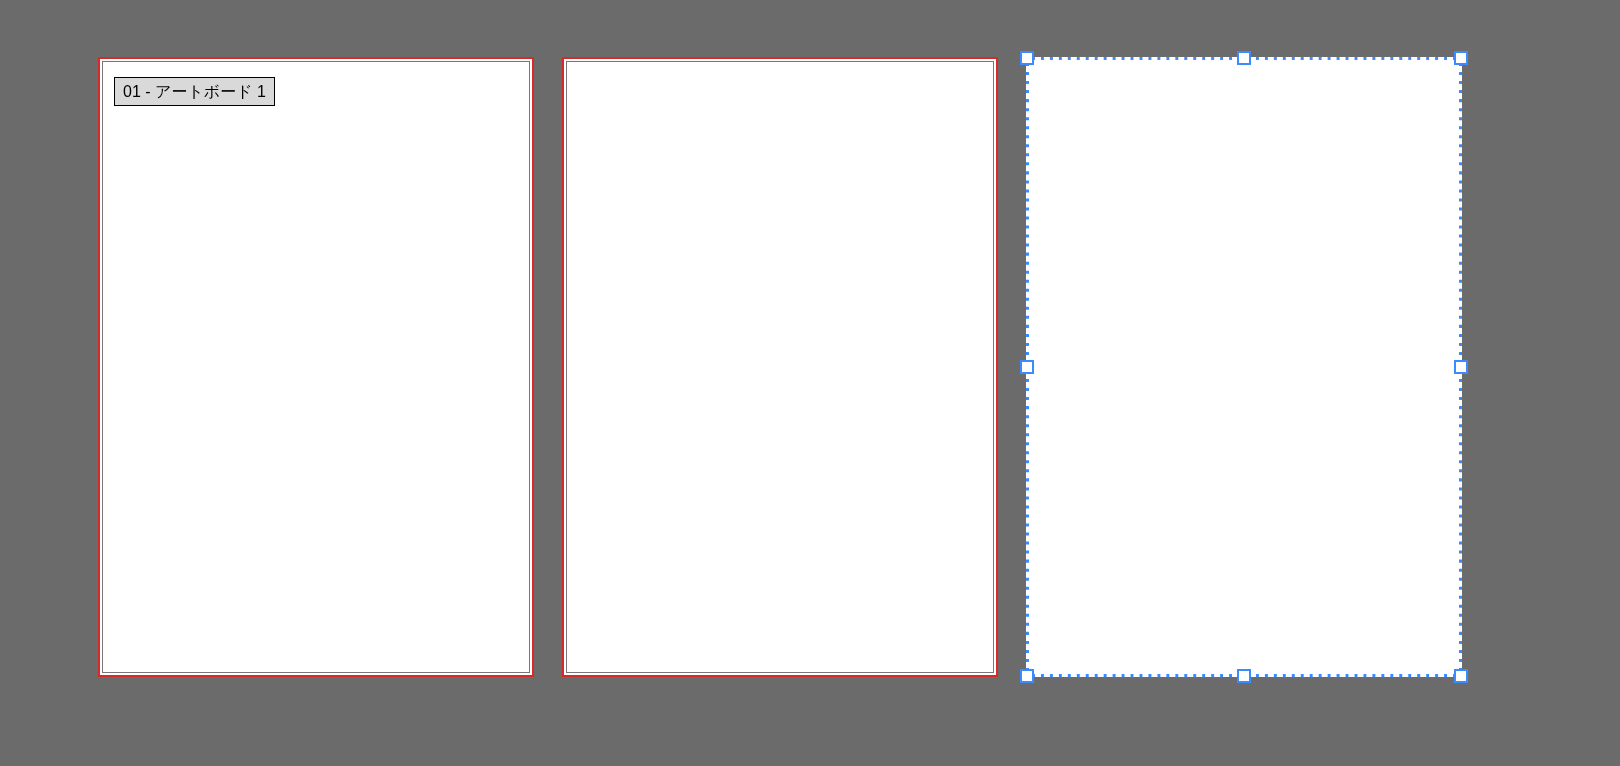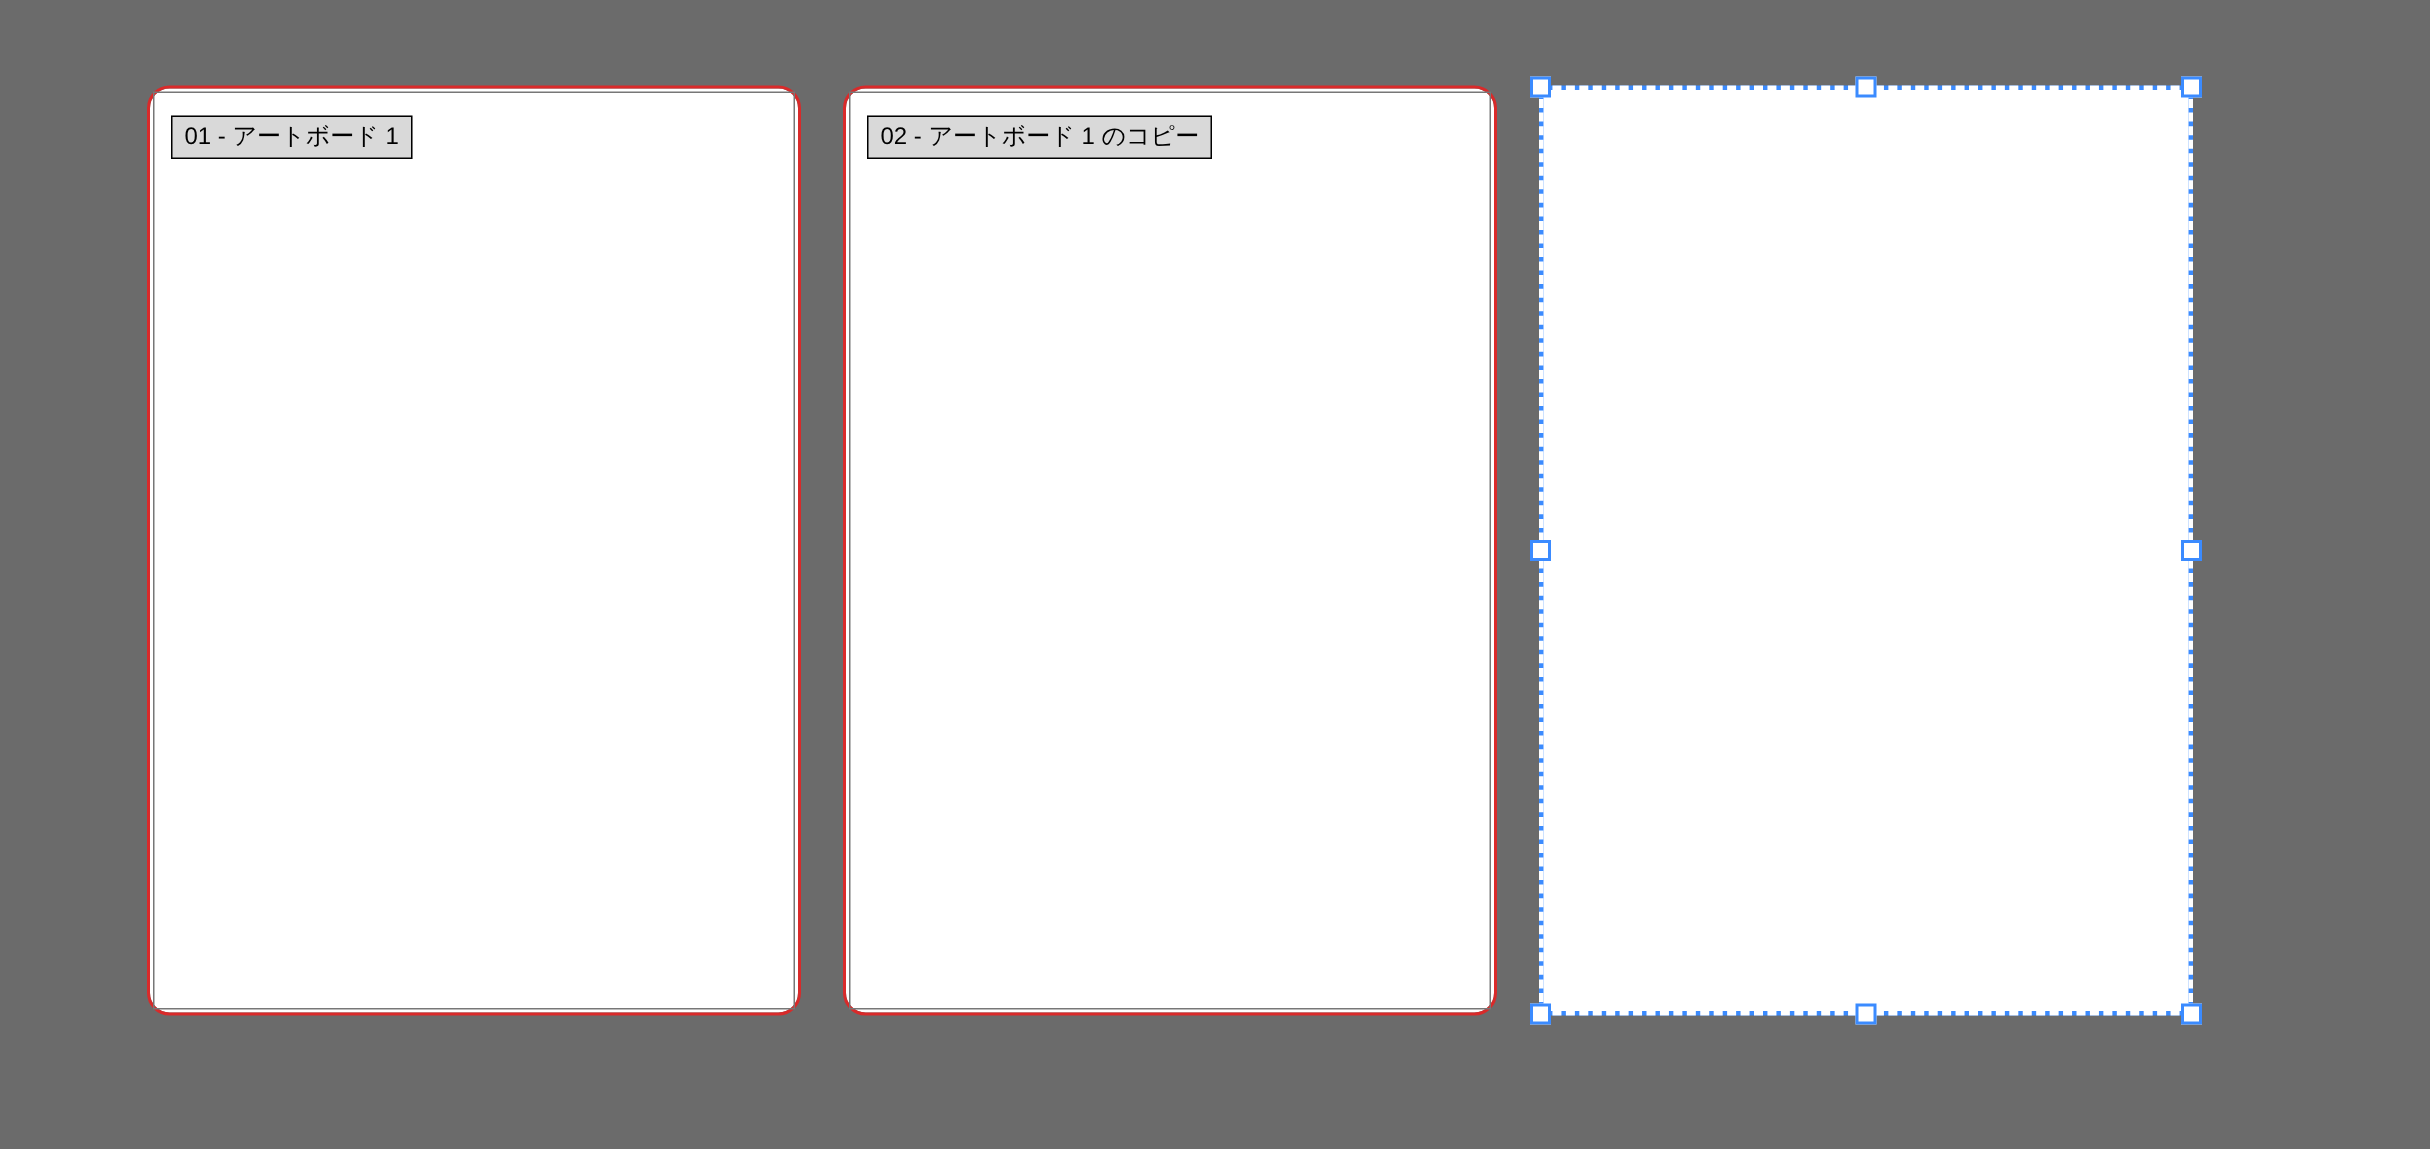--- a/index.html
+++ b/index.html
@@ -16,21 +16,20 @@
       width: 100%;
       height: 100%;
     }
     .artboard {
       position: absolute;
       background: #ffffff;
       outline: 1px solid #000;
     }
     .artboard.trimmed {
       outline: 2px solid #d92a2a;
-      border-radius: 13px;
     }
     .artboard-inner {
       position: absolute;
       left: 3px;
       right: 3px;
       top: 3px;
       bottom: 3px;
       outline: 1px solid #777;
       pointer-events: none;
     }
@@ -90,21 +89,20 @@
 
 <div class="canvas-area">
 
   <div class="artboard trimmed" style="left:100px; top:59px; width:432px; height:616px;">
     <div class="artboard-inner"></div>
     <div class="artboard-label">01 - アートボード 1</div>
   </div>
 
   <div class="artboard trimmed" style="left:564px; top:59px; width:432px; height:616px;">
     <div class="artboard-inner"></div>
-    <div class="artboard-label">02 - アートボード 1 のコピー</div>
   </div>
 
   <div class="artboard" style="left:1028px; top:59px; width:432px; height:616px;">
 
     <div class="selection" style="left:0; top:0; width:432px; height:616px;">
       <div class="selection-border"></div>
       <div class="selection-dash"></div>
       <div class="handle tl"></div>
       <div class="handle tr"></div>
       <div class="handle bl"></div>

